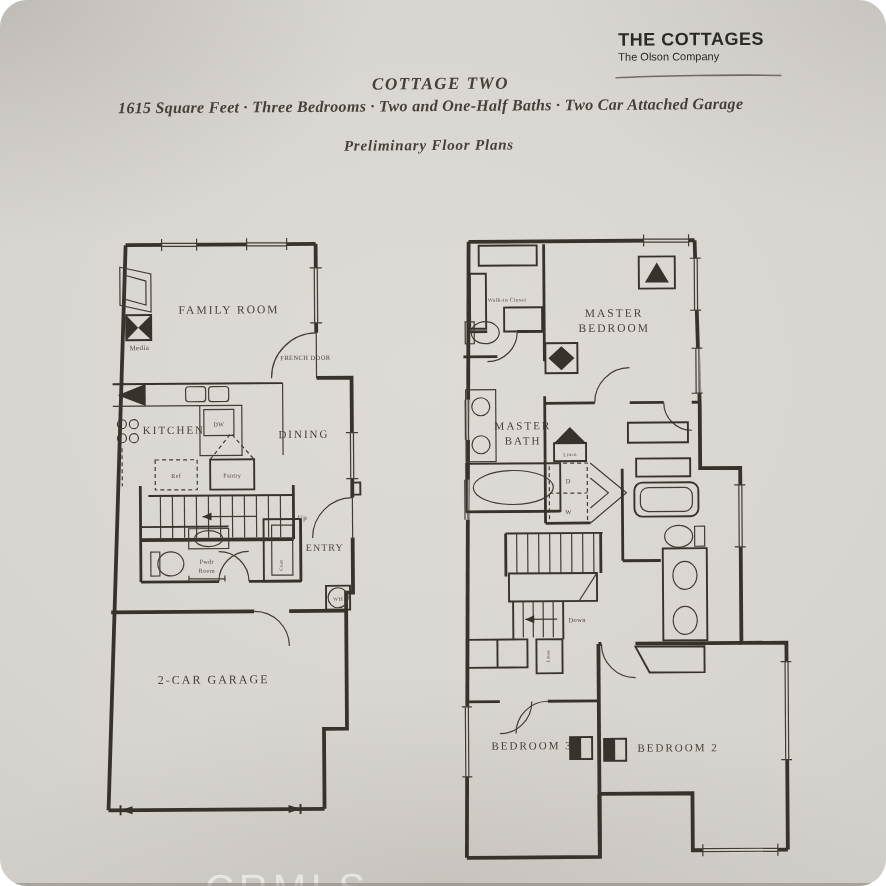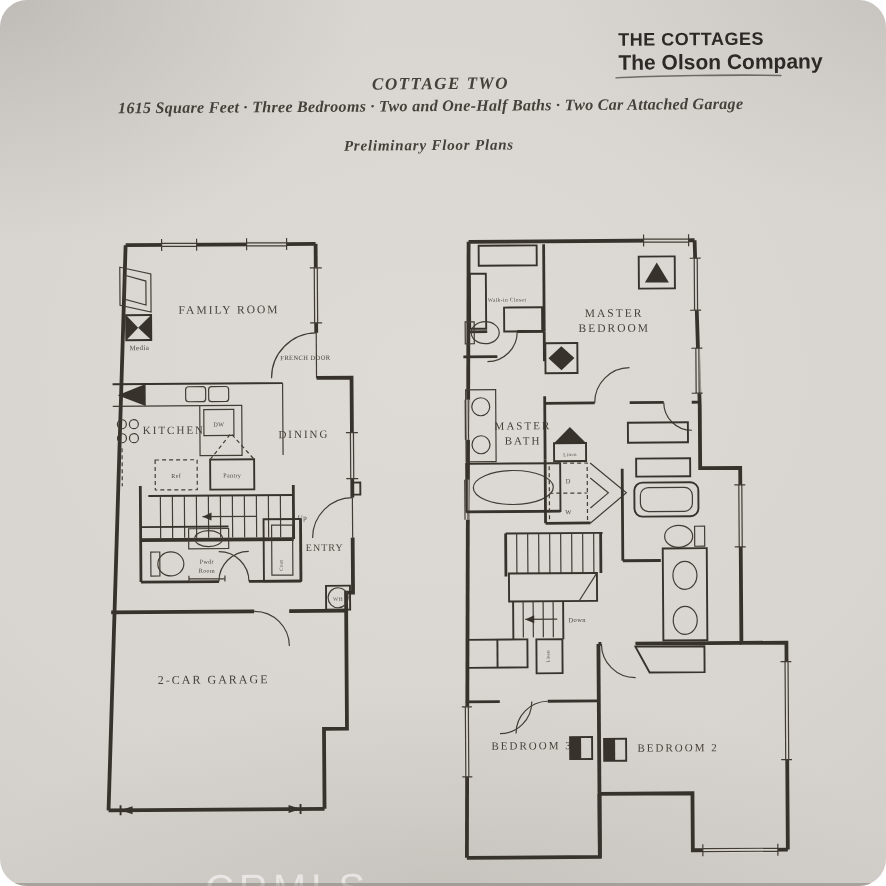--- a/index.html
+++ b/index.html
@@ -12,21 +12,21 @@
       radial-gradient(ellipse 60% 40% at 0% 0%, rgba(90,85,80,0.18), transparent 70%),
       radial-gradient(ellipse 55% 35% at 100% 0%, rgba(90,85,80,0.10), transparent 70%),
       radial-gradient(ellipse 70% 30% at 50% 100%, rgba(110,105,98,0.14), transparent 75%);
     pointer-events:none;}
   .stage::after{content:"";position:absolute;left:0;right:0;bottom:0;height:3px;
     background:rgba(100,95,88,0.38);pointer-events:none;}
   .content{position:absolute;inset:0;transform:rotate(-0.4deg);}
   .brand{position:absolute;left:621px;top:31px;color:#2c2a27;
     font-family:"Liberation Sans", sans-serif;line-height:1.15;}
   .brand .l1{font-size:18px;font-weight:bold;letter-spacing:0.5px;}
-  .brand .l2{font-size:21px;font-weight:700;}
+  .brand .l2{font-size:11px;font-weight:400;}
   .brand-underline{position:absolute;left:616px;top:76px;width:170px;height:4px;}
   .titleblock{position:absolute;left:0;top:74px;width:886px;text-align:center;color:#45403a;}
   .plan-name{font-size:17px;font-style:italic;font-weight:bold;letter-spacing:1.5px;}
   .plan-specs{font-size:16px;font-style:italic;font-weight:bold;letter-spacing:0.3px;margin-top:3px;
     transform:translateX(-10px);}
   .plan-note{font-size:15px;font-style:italic;font-weight:bold;letter-spacing:0.8px;margin-top:22px;
     transform:translateX(-12px);}
   svg text{fill:#3b352e;font-family:"Liberation Serif", serif;}
   .w{stroke:#37322c;fill:none;stroke-linecap:butt;}
   .w4{stroke-width:3.8;}

